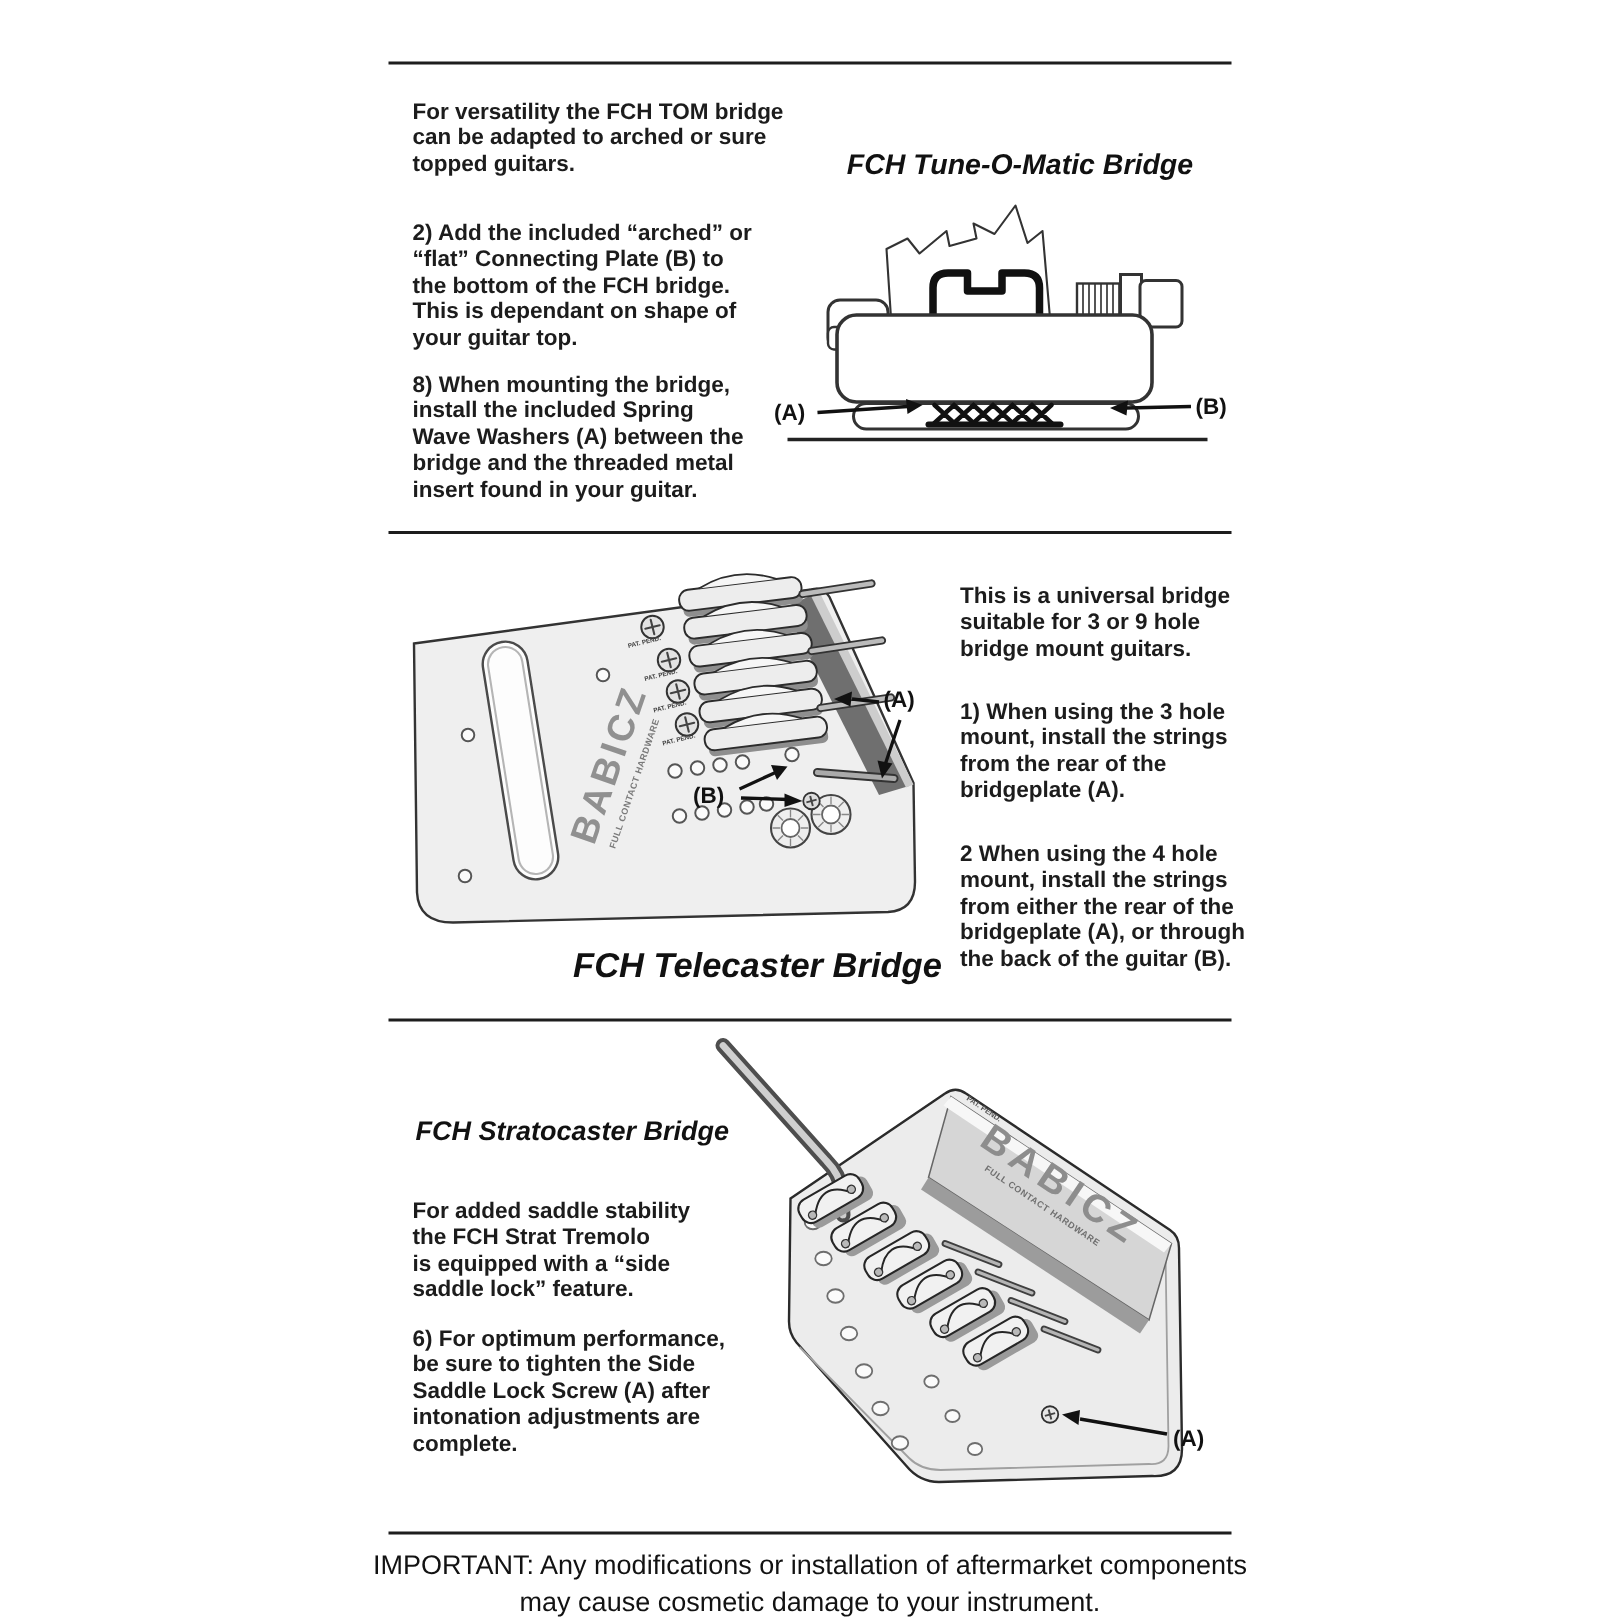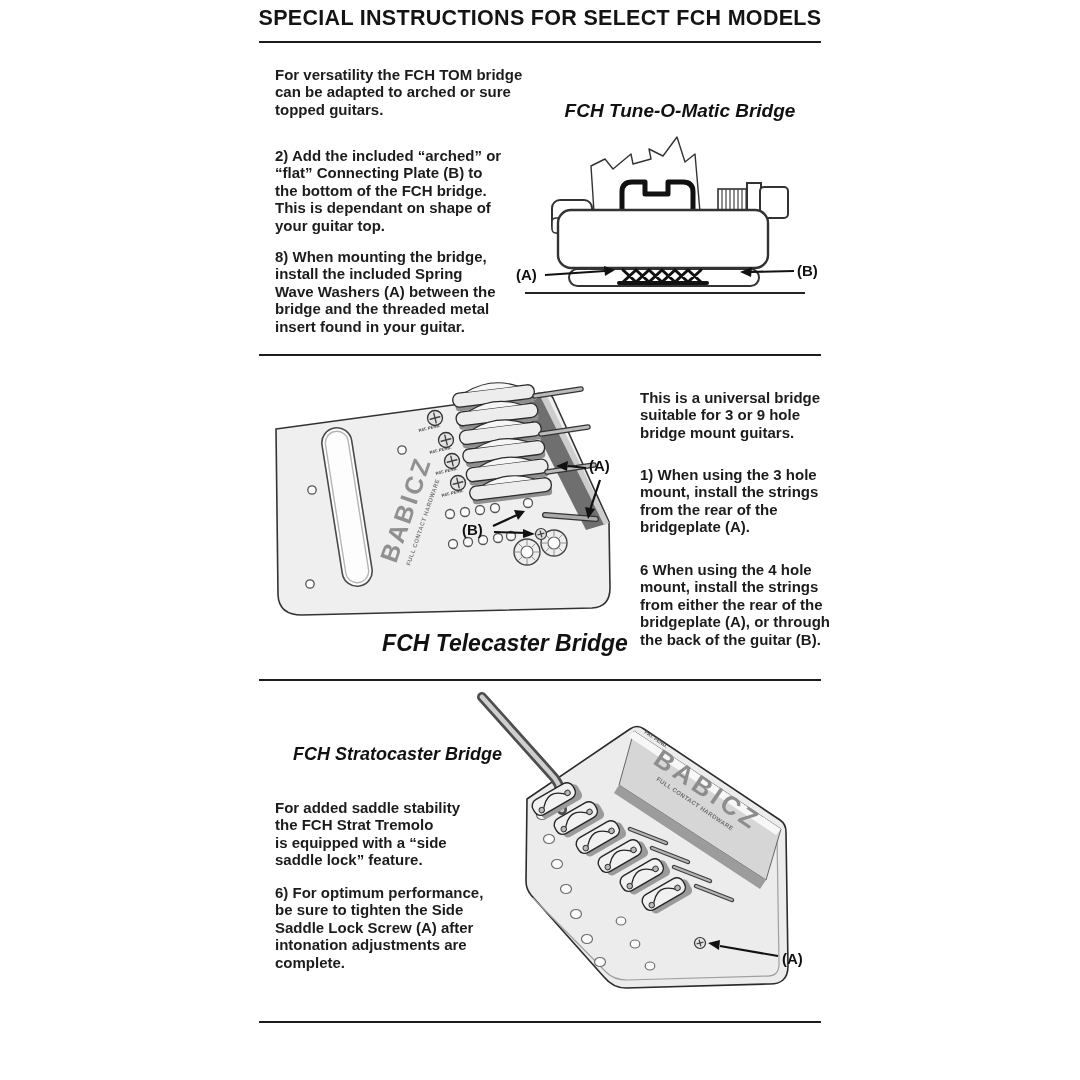--- a/index.html
+++ b/index.html
@@ -14,36 +14,35 @@
   .rule { position:absolute; left:259px; width:562px; height:2.4px; background:#1d1d1d; }
   .para {
     position:absolute; font-size:15px; font-weight:bold; line-height:17.4px;
     white-space:pre-line; color:#1c1c1c;
   }
   .caption {
     position:absolute; font-size:19px; font-weight:bold; font-style:italic;
     color:#111; text-align:center;
   }
   .heading-italic {
-    position:absolute; font-size:18px; font-weight:bold; font-style:italic; color:#111;margin-left:16px;
+    position:absolute; font-size:18px; font-weight:bold; font-style:italic; color:#111;
   }
   .footer {
     position:absolute; top:1031px; left:0; width:1080px; text-align:center;
     font-size:18px; line-height:25px; white-space:pre-line; color:#121212; font-weight:normal;
   }
   svg { position:absolute; }
   .svg-label { font-size:15px; font-weight:bold; fill:#111; font-family:"Liberation Sans", sans-serif; }
   .svg-brand { font-family:"Liberation Sans", sans-serif; font-weight:bold; }
 </style>
 </head>
 <body>
 
 <div class="page">
 
-  <div class="title">SPECIAL INSTRUCTIONS FOR SELECT FCH MODELS</div>
   <div class="rule" style="top:41px"></div>
 
   <div>
     <div class="para" style="left:275px; top:66px; width:250px">For versatility the FCH TOM bridge
 can be adapted to arched or sure
 topped guitars.</div>
     <div class="para" style="left:275px; top:147px; width:250px">2) Add the included “arched” or
 “flat” Connecting Plate (B) to
 the bottom of the FCH bridge.
 This is dependant on shape of
@@ -233,21 +232,21 @@
 
     <div class="caption" style="left:360px; top:630px; width:290px; font-size:23px">FCH Telecaster Bridge</div>
 
     <div class="para" style="left:640px; top:389px; width:205px">This is a universal bridge
 suitable for 3 or 9 hole
 bridge mount guitars.</div>
     <div class="para" style="left:640px; top:466px; width:205px">1) When using the 3 hole
 mount, install the strings
 from the rear of the
 bridgeplate (A).</div>
-    <div class="para" style="left:640px; top:561px; width:205px">6 When using the 4 hole
+    <div class="para" style="left:640px; top:561px; width:205px">2 When using the 4 hole
 mount, install the strings
 from either the rear of the
 bridgeplate (A), or through
 the back of the guitar (B).</div>
   </div>
 
   <div class="rule" style="top:679px"></div>
 
   <div>
     <div class="heading-italic" style="left:277px; top:744px">FCH Stratocaster Bridge</div>
@@ -353,14 +352,16 @@
           <line x1="-0.9" y1="-3.4" x2="0.9" y2="3.4" stroke="#444" stroke-width="1.3"></line>
       </g>
 
       <text class="svg-label" x="334" y="281">(A)</text>
       <line x1="330" y1="273" x2="272" y2="263" stroke="#111" stroke-width="2.2"></line>
       <polygon points="260,260 272,257 271,267" fill="#111"></polygon>
     </svg>
   </div>
 
   <div class="rule" style="top:1021px"></div>
+  <div class="footer">IMPORTANT: Any modifications or installation of aftermarket components
+may cause cosmetic damage to your instrument.</div>
 
 </div>
 
 </body></html>

